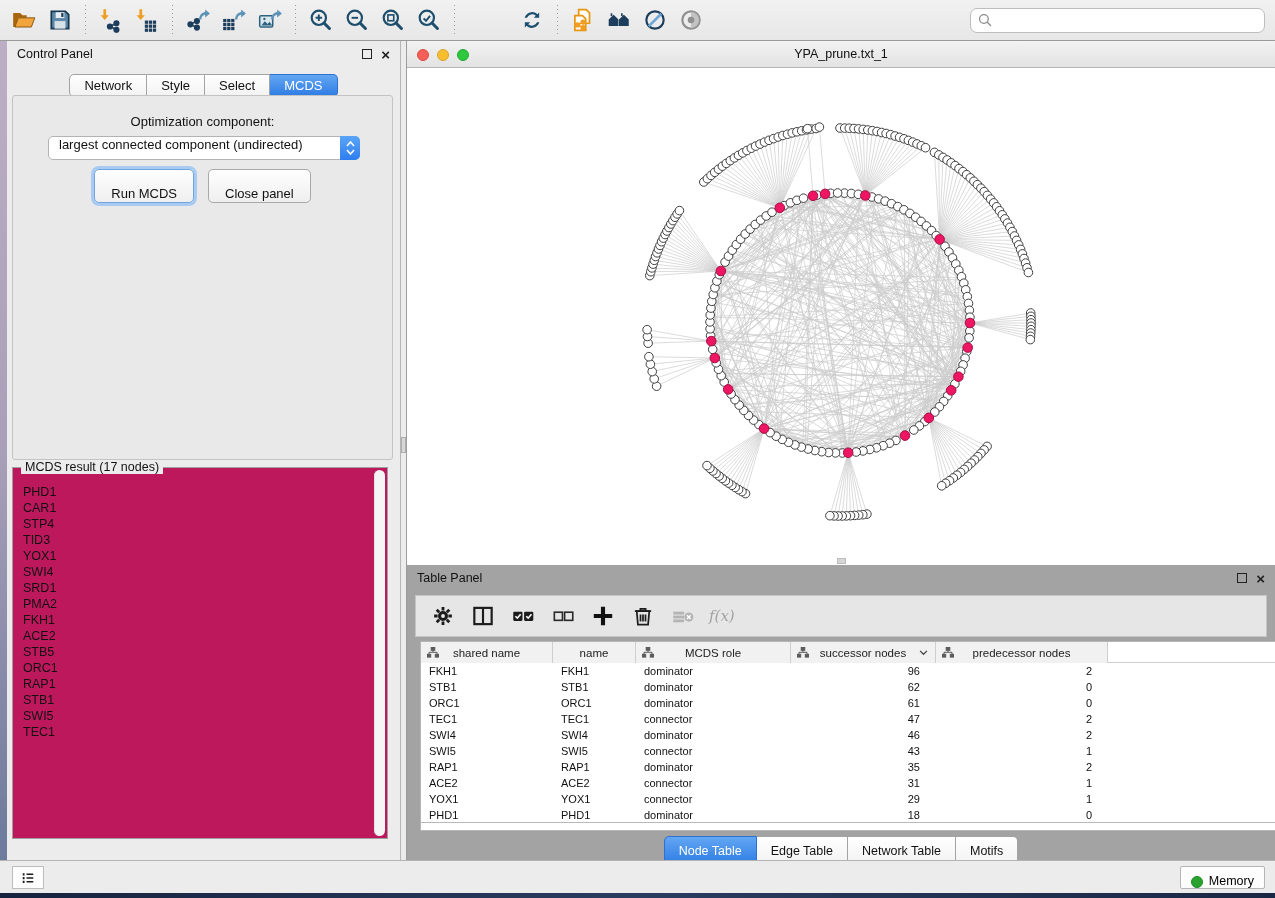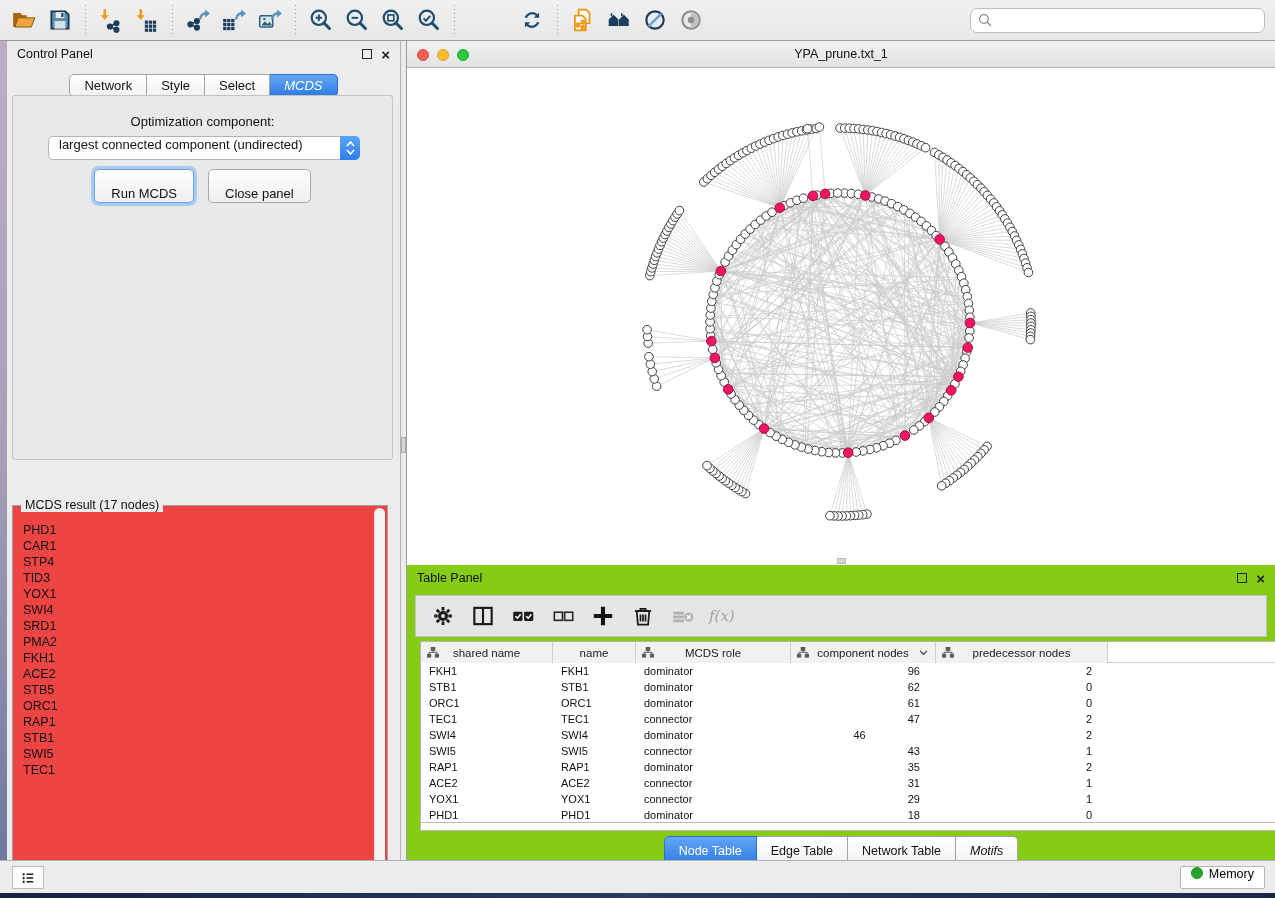--- a/index.html
+++ b/index.html
@@ -23,31 +23,31 @@
 
   
   .control-panel { position:absolute; left:7px; top:41px; width:393px; height:819px; background:#ececec; }
   .panel-titlebar { position:relative; height:26px; display:flex; align-items:center; padding:0 10px; font-size:12.5px; color:#111; }
   .panel-ctrls { position:absolute; right:10px; top:0; height:26px; display:flex; align-items:center; gap:9px; }
   .float-icon { width:10px; height:10px; border:1.5px solid #222; background:transparent; }
   .close-icon { font-size:15px; font-weight:700; color:#222; line-height:1; }
   .cp-tabs { position:absolute; left:0; top:33px; width:100%; display:flex; justify-content:center; }
   .seg { height:23px; padding:0 14px; background:linear-gradient(#ffffff,#f2f2f2); border:1px solid #a3a3a3; border-left:none; font-size:13px; display:flex; align-items:center; cursor:pointer; color:#111; }
   .seg:first-child { border-left:1px solid #a3a3a3; border-radius:5px 0 0 5px; }
-  .seg:last-child { border-radius:0 5px 5px 0;font-style:italic; }
+  .seg:last-child { border-radius:0 5px 5px 0; }
   .seg.sel { background:linear-gradient(#63a6f3,#2e7ce4); color:#fff; border-color:#2e6fd0; }
   .cp-box { position:absolute; left:5px; top:54px; width:381px; height:365px; background:#e9e9e9; border:1px solid #c3c3c3; border-radius:3px; }
   .opt-label { position:absolute; top:18px; width:100%; text-align:center; font-size:13px; }
   .dropdown { position:absolute; left:35px; top:40px; width:312px; height:24px; background:#fff; border:1px solid #b3b3b3; border-radius:5px; display:flex; align-items:flex-start; cursor:pointer; }
   .dropdown-value { flex:1; padding-left:10px; font-size:13px; white-space:nowrap; overflow:hidden; }
   .dropdown-step { width:20px; height:24px; margin:-1px -1px -1px 0; border-radius:0 5px 5px 0; background:linear-gradient(#5aa5f8,#2f7ef0); display:flex; flex-direction:column; align-items:center; justify-content:center; gap:2px; }
   .btn-row { position:absolute; left:0; top:73px; width:100%; display:flex; justify-content:center; gap:14px; }
   .push-btn { height:25px; padding:16px 16px; font-size:13px; background:linear-gradient(#ffffff,#efefef); border:1px solid #a8a8a8; border-radius:5px; cursor:pointer; color:#111; }
   .push-btn.focused { border-color:#6ea4e0; box-shadow:0 0 0 3px #a9cbf2; }
-  .result-box { position:absolute; left:5px; top:426px; width:376px; height:372px; background:#ef4444; border:1px solid #9f9f9f;margin-top:38px; }
+  .result-box { position:absolute; left:5px; top:426px; width:376px; height:372px; background:#be185d; border:1px solid #9f9f9f; }
   .result-legend { position:absolute; top:-8px; left:8px; background:#ececec; padding:0 4px; font-size:12.5px; color:#111; }
   .result-list { position:absolute; inset:2px 13px 2px 2px; overflow:hidden; padding:14px 6px 0 8px; }
   .mcds-item { font-size:12.5px; line-height:16px; cursor:default; }
   .result-scroll { position:absolute; top:2px; right:2px; bottom:2px; width:11px; background:#f4f4f4; border-left:1px solid #e0e0e0; border-radius:6px; }
 
   
   .v-split { position:absolute; left:400px; top:41px; width:7px; height:819px; background:#ececec; border-left:1px solid #b5b5b5; border-right:1px solid #9c9c9c; }
   .v-grip { position:absolute; left:0px; top:396px; width:5px; height:16px; background:#d6d6d6; border:1px solid #adadad; }
 
   
@@ -56,42 +56,42 @@
   .traffic { position:absolute; left:10px; top:0; height:27px; display:flex; align-items:center; gap:8px; }
   .light { width:12px; height:12px; border-radius:50%; }
   .light.red { background:#f55f57; border:1px solid #dd4a43; }
   .light.yellow { background:#f9be2f; border:1px solid #dba428; }
   .light.green { background:#2dc83e; border:1px solid #22a931; }
   .net-canvas { position:absolute; left:0; top:27px; width:868px; height:489px; background:#fff; }
   .h-split { position:absolute; left:0; top:516px; width:868px; height:8px; background:#fff; }
   .h-grip { position:absolute; left:430px; top:1px; width:9px; height:6px; background:#d6d6d6; border:1px solid #bdbdbd; }
 
   
-  .table-panel { position:absolute; left:0; top:524px; width:868px; height:295px; background:#84cc16; }
+  .table-panel { position:absolute; left:0; top:524px; width:868px; height:295px; background:#a3a3a3; }
   .tp-toolbar { position:absolute; left:8px; top:30px; width:852px; height:42px; background:#e6e6e6; border:1px solid #c4c4c4; display:flex; align-items:center; padding-left:10px; gap:6px; }
   .tp-btn { width:34px; height:34px; border:none; background:transparent; display:flex; align-items:center; justify-content:center; cursor:pointer; }
   .tp-btn.disabled { cursor:default; }
   .table-wrap { position:absolute; left:13px; top:76px; width:958px; height:190px; background:#fff; border:1px solid #b5b5b5; overflow:hidden; }
   .thead { display:flex; height:21px; background:#fff; border-bottom:1px solid #cfcfcf; }
   .th { position:relative; height:21px; background:#f1f1f1; border-right:1px solid #cfcfcf; display:flex; align-items:center; justify-content:center; font-size:11.5px; color:#222; cursor:pointer; }
   .th .tree { position:absolute; left:6px; top:5px; }
   .th .sortch { position:absolute; right:7px; top:8px; }
   .tr { display:flex; height:16px; line-height:16px; cursor:default; }
   .tr:last-child { border-bottom:1px solid #b9b9b9; }
   .td { height:16px; font-size:11px; padding:0 8px; white-space:nowrap; overflow:hidden; }
   .td.num { text-align:right; padding-right:16px; }
   .tbl-scroll { position:absolute; top:22px; right:2px; bottom:2px; width:11px; background:#fbfbfb; border-left:1px solid #e2e2e2; }
   .tbl-thumb { position:absolute; top:4px; left:1px; width:8px; height:80px; background:#b3b3b3; border-radius:4px; }
   .tp-tabs { position:absolute; left:0; top:271px; width:100%; display:flex; justify-content:center; }
   .tp-tabs .seg { height:29px; font-size:12.5px; }
 
   
   .statusbar { position:absolute; left:0; top:860px; width:1275px; height:33px; background:#ececec; border-top:1px solid #b3b3b3; }
   .menu-btn { position:absolute; left:12px; top:5px; width:32px; height:23px; background:#fdfdfd; border:1px solid #bdbdbd; display:flex; align-items:center; justify-content:center; cursor:pointer; }
-  .memory-btn { position:absolute; right:10px; top:5px; height:23px; background:#fdfdfd; border:1px solid #b6b6b6; border-radius:2px; display:flex; align-items:flex-start; gap:6px; padding:0 10px; font-size:12.5px; cursor:pointer; }
+  .memory-btn { position:absolute; right:10px; top:5px; height:23px; background:#fdfdfd; border:1px solid #b6b6b6; border-radius:2px; display:flex; align-items:flex-end; gap:6px; padding:0 10px; font-size:12.5px; cursor:pointer; }
   .mem-dot { width:12px; height:12px; border-radius:50%; background:#28a32e; border:1px solid #1d8a24; }
 </style>
 </head>
 <body>
 
 <div class="app">
 
   <div class="toolbar">
     <span class="grp grp0">
         <button class="tb-btn">
@@ -1246,21 +1246,21 @@
             </div>
             <div class="th" style="width: 145px;">
               <svg class="tree" width="12" height="11" viewBox="0 0 12 11">
                 <g stroke="#5a5a5a" stroke-width="1" fill="#5a5a5a">
                   <rect x="4.2" y="0.5" width="3.6" height="2.8"></rect>
                   <path fill="none" d="M6 3.3v2M2 7.3v-2h8v2"></path>
                   <rect x="0.5" y="7.3" width="3.2" height="2.8"></rect>
                   <rect x="8.3" y="7.3" width="3.2" height="2.8"></rect>
                 </g>
               </svg>
-              <span>component nodes</span>
+              <span>successor nodes</span>
               <svg class="sortch" width="9" height="6" viewBox="0 0 10 7">
                 <path d="M1 1l4 4 4-4" stroke="#444" fill="none" stroke-width="1.4"></path>
               </svg>
             </div>
             <div class="th" style="width: 172px;">
               <svg class="tree" width="12" height="11" viewBox="0 0 12 11">
                 <g stroke="#5a5a5a" stroke-width="1" fill="#5a5a5a">
                   <rect x="4.2" y="0.5" width="3.6" height="2.8"></rect>
                   <path fill="none" d="M6 3.3v2M2 7.3v-2h8v2"></path>
                   <rect x="0.5" y="7.3" width="3.2" height="2.8"></rect>
@@ -1296,21 +1296,21 @@
               <div class="td" style="width: 132px;">TEC1</div>
               <div class="td" style="width: 83px;">TEC1</div>
               <div class="td" style="width: 155px;">connector</div>
               <div class="td num" style="width: 145px;">47</div>
               <div class="td num" style="width: 172px;">2</div>
             </div>
             <div class="tr">
               <div class="td" style="width: 132px;">SWI4</div>
               <div class="td" style="width: 83px;">SWI4</div>
               <div class="td" style="width: 155px;">dominator</div>
-              <div class="td num" style="width: 145px; text-align: center;">46</div>
+              <div class="td num" style="width: 145px;">46</div>
               <div class="td num" style="width: 172px;">2</div>
             </div>
             <div class="tr">
               <div class="td" style="width: 132px;">SWI5</div>
               <div class="td" style="width: 83px;">SWI5</div>
               <div class="td" style="width: 155px;">connector</div>
               <div class="td num" style="width: 145px;">43</div>
               <div class="td num" style="width: 172px;">1</div>
             </div>
             <div class="tr">

